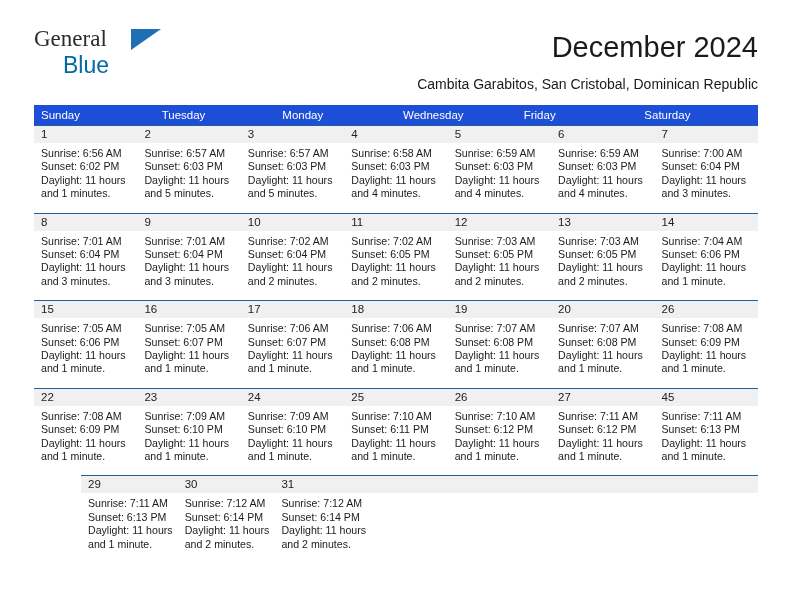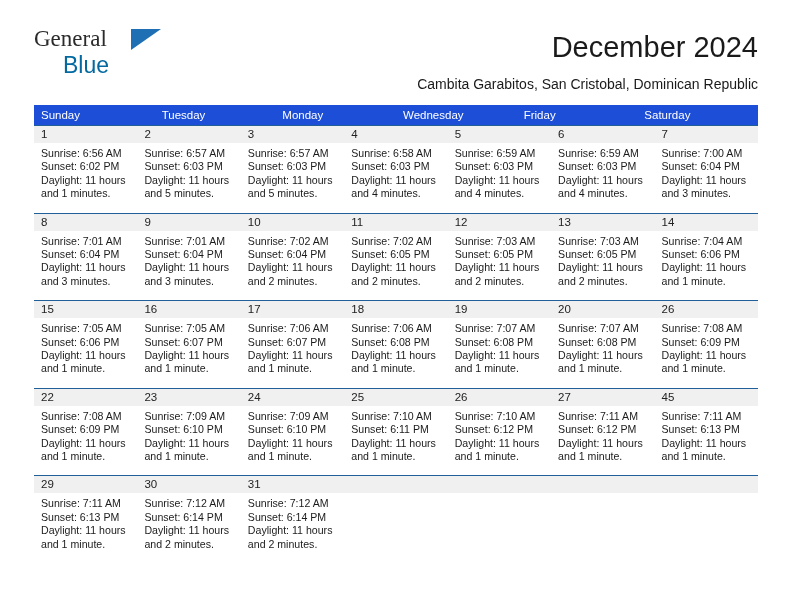--- a/index.html
+++ b/index.html
@@ -108,20 +108,21 @@
     overflow: hidden;
   }
   .week {
     display: flex;
     border-top: 1.6px solid #215f99;
     height: 87.6px;
     box-sizing: border-box;
   }
   .week.last {
     height: 87.6px;
+    margin-left: 47px;
   }
   .day {
     flex: 1 1 0;
     box-sizing: border-box;
     position: relative;
     overflow: hidden;
   }
   .day-num {
     background: #f0f0f0;
     height: 17px;

